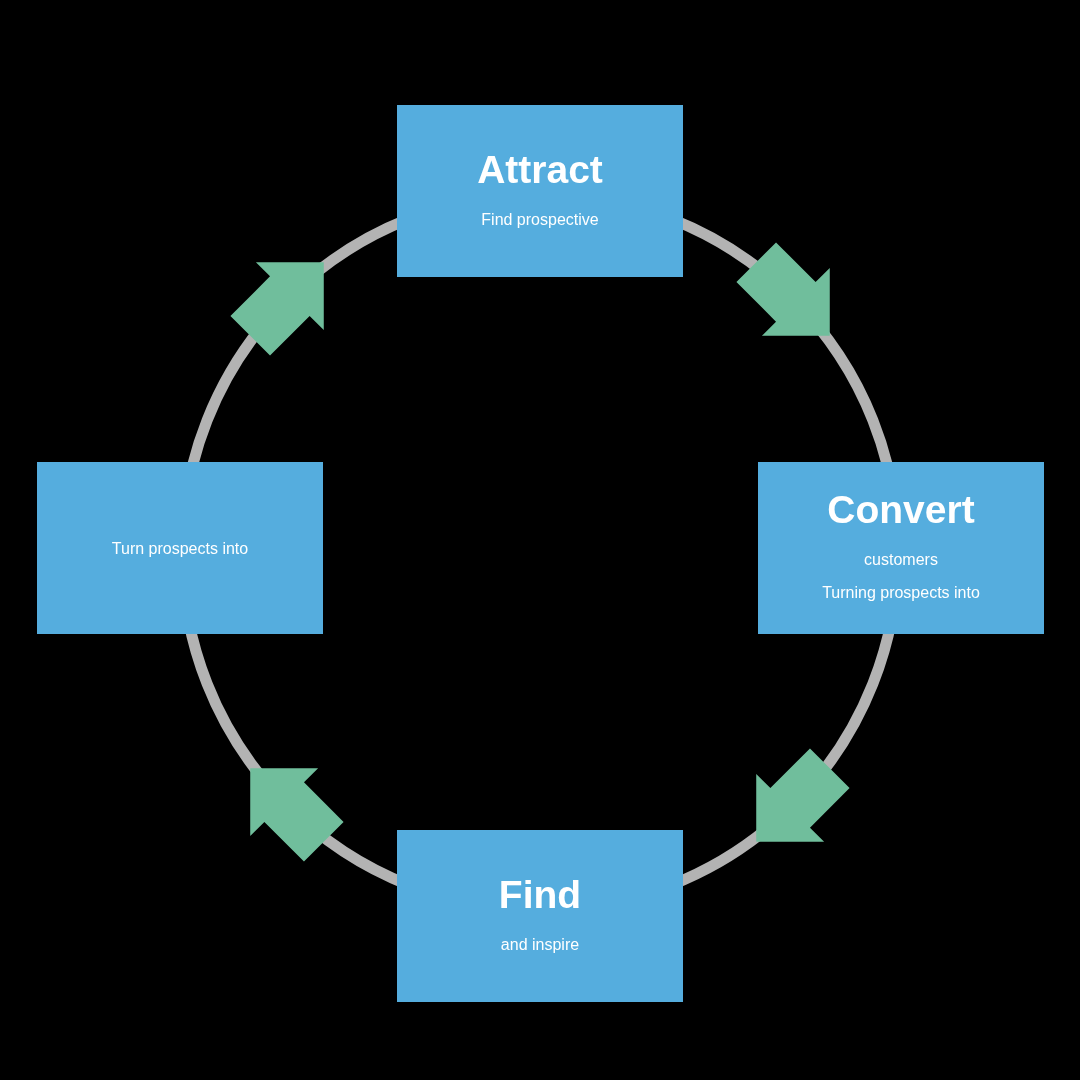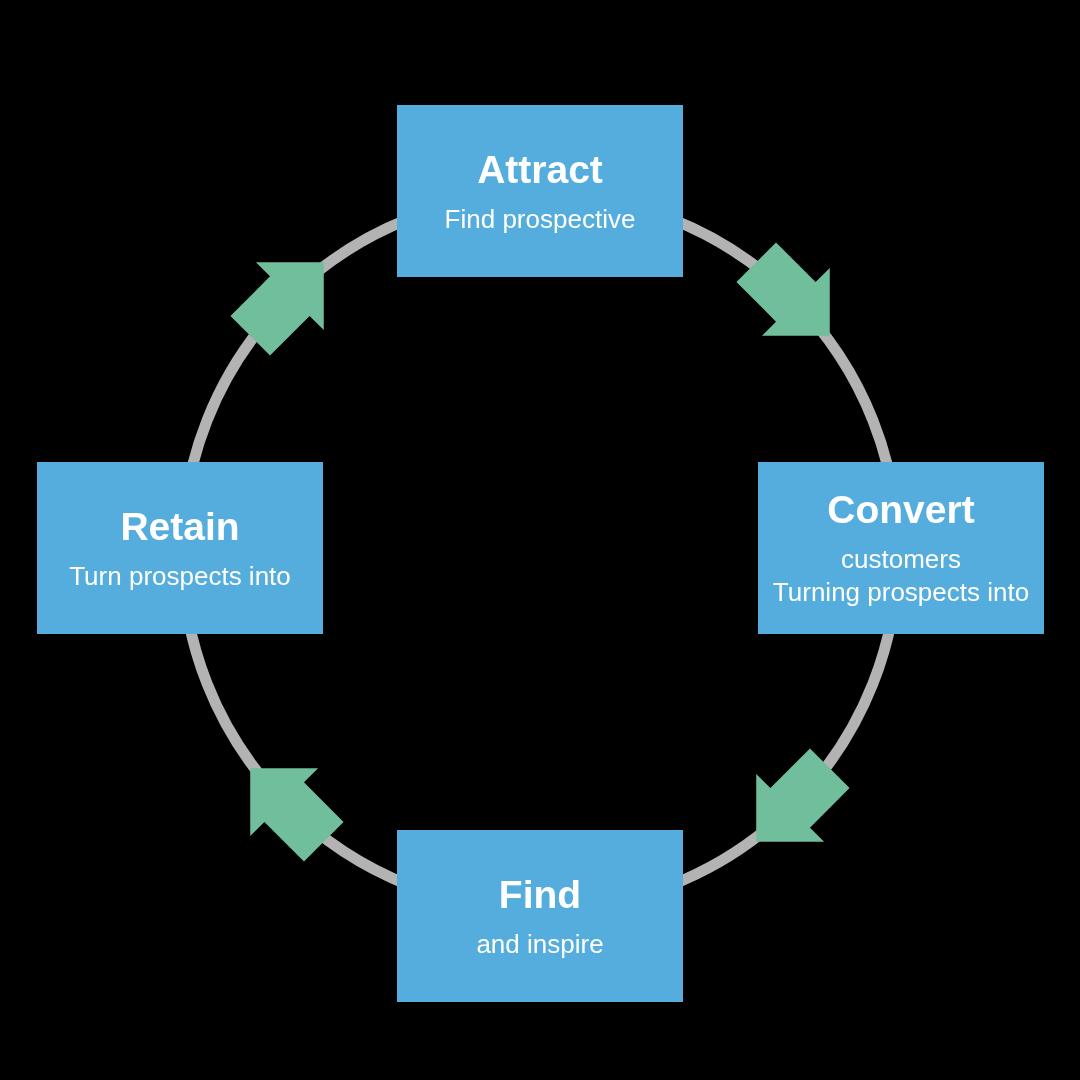--- a/index.html
+++ b/index.html
@@ -39,21 +39,21 @@
   .pos-right  { left: 758px; top: 462px; }
   .pos-bottom { left: 397px; top: 830px; }
   .pos-left   { left: 37px;  top: 462px; }
   .stage-title {
     font-size: 39px;
     font-weight: bold;
     line-height: 46px;
     margin-bottom: 10px;
   }
   .stage-desc {
-    font-size: 26px;
+    font-size: 16px;
     line-height: 33px;
   }
 </style>
 </head>
 <body>
 
 <div class="canvas">
 
   <svg class="cycle-svg" viewBox="0 0 1080 1080">
     <defs>
@@ -87,19 +87,18 @@
   </div>
 
   <div class="stage-box pos-bottom">
     <div class="stage-title">Find</div>
     <div class="stage-desc">
       <div>and inspire</div>
     </div>
   </div>
 
   <div class="stage-box pos-left">
-    <div class="stage-title">Retain</div>
     <div class="stage-desc">
       <div>Turn prospects into</div>
     </div>
   </div>
 
 </div>
 
 </body></html>

